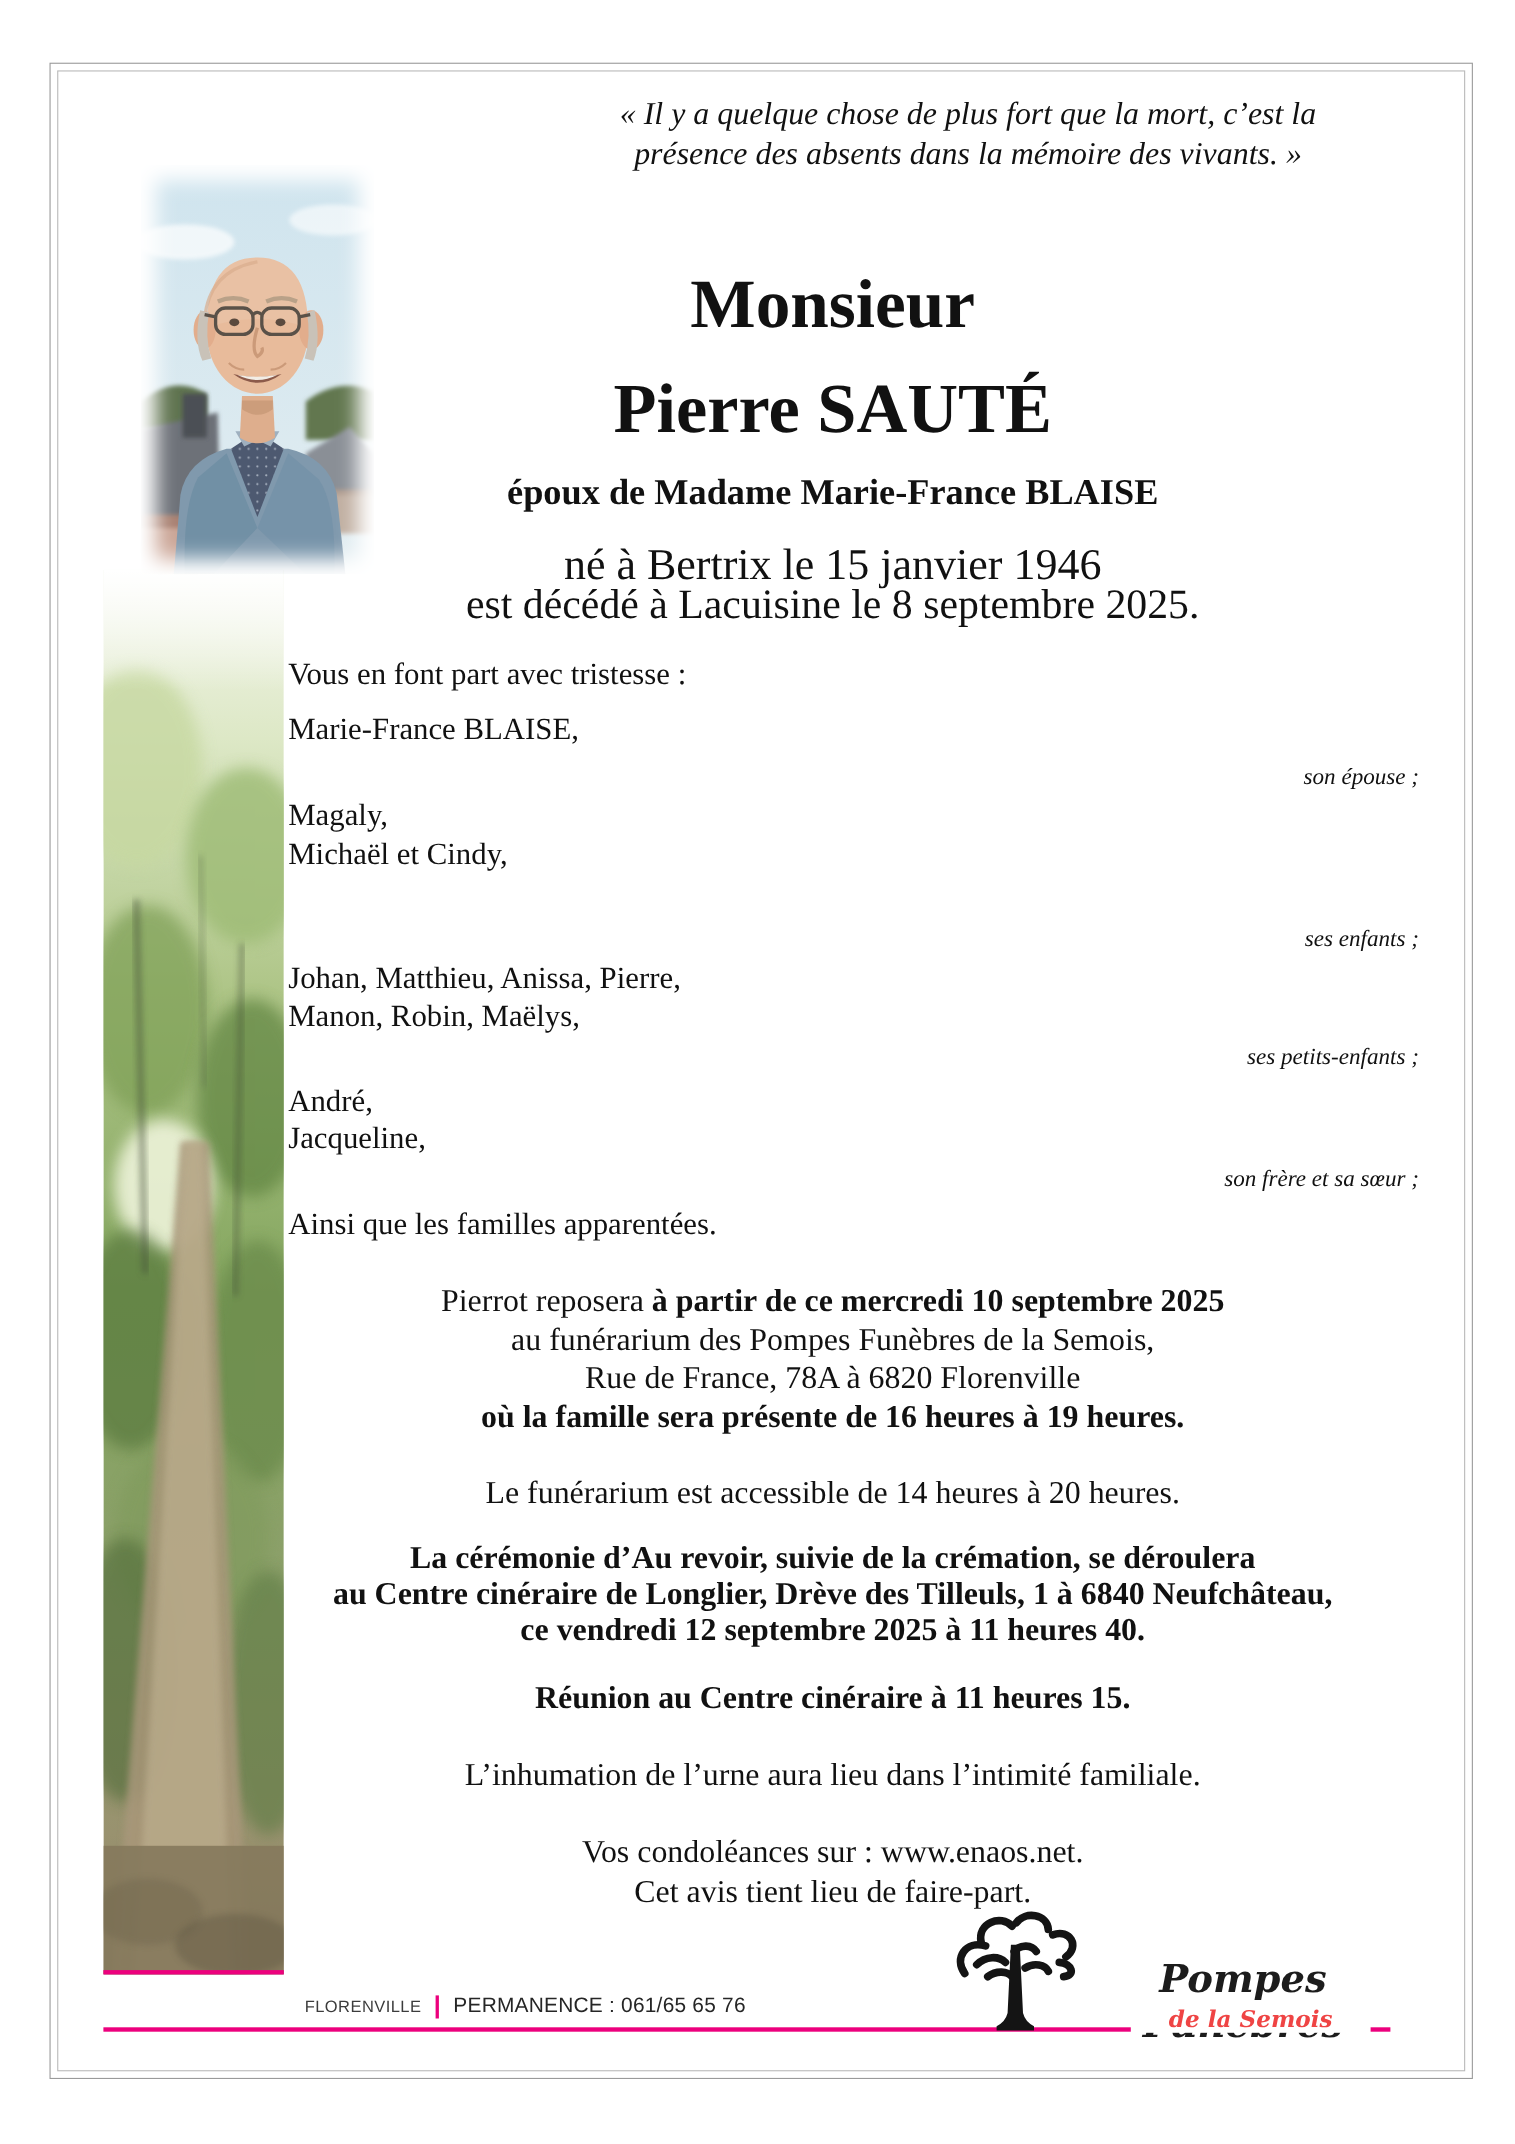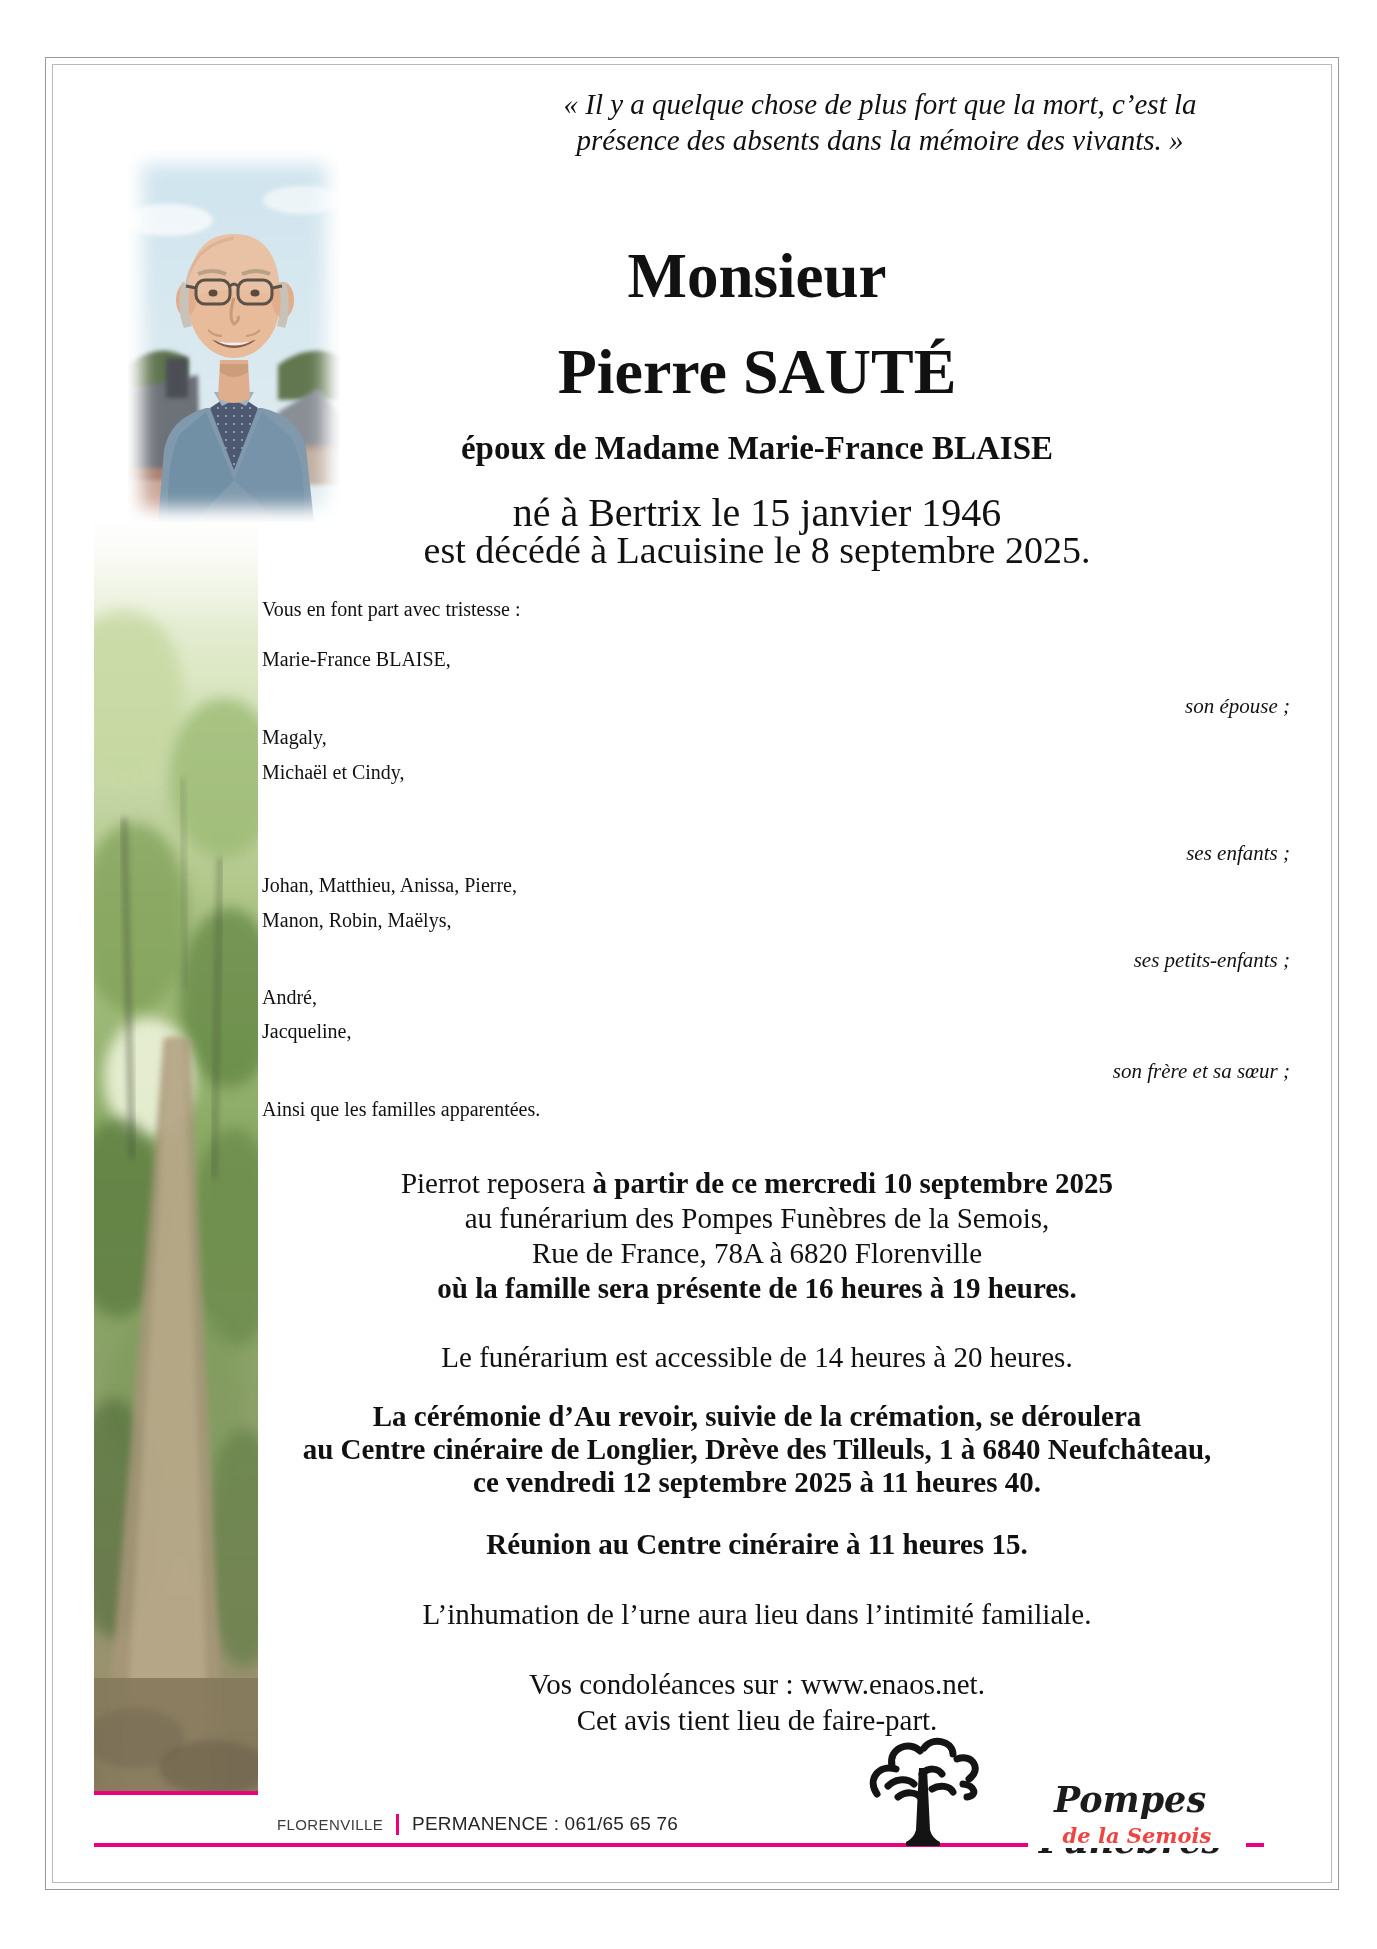--- a/index.html
+++ b/index.html
@@ -8,21 +8,21 @@
   .abs{position:absolute;}
   .frame-outer{left:45px;top:57px;width:1292px;height:1831px;border:1px solid #9a9a9a;}
   .frame-inner{left:6px;top:6px;right:6px;bottom:6px;position:absolute;border:1px solid #b9b9b9;}
   .quote{left:470px;top:86px;width:820px;text-align:center;font-style:italic;
          font-size:29px;line-height:36px;}
   .h-title{left:262px;top:243px;width:990px;text-align:center;font-weight:bold;font-size:63px;line-height:66px;}
   .h-name{left:262px;top:338px;width:990px;text-align:center;font-weight:bold;font-size:64px;line-height:68px;}
   .h-rel{left:262px;top:430px;width:990px;text-align:center;font-weight:bold;font-size:33px;}
   .h-birth{left:262px;top:489px;width:990px;text-align:center;font-size:40px;}
   .h-death{left:262px;top:528px;width:990px;text-align:center;font-size:38px;}
-  .fam{font-size:20px;}
+  .fam{font-size:28px;}
   .fam-left{left:262px;width:760px;text-align:left;}
   .fam-right{left:262px;width:1028px;text-align:right;font-style:italic;font-size:21px;}
   .cblock{left:262px;width:990px;text-align:center;font-size:29px;line-height:35px;}
   .bold{font-weight:bold;}
   .photo-edge{display:block;}
   .footer-info{left:277px;top:1813px;display:flex;align-items:center;gap:13px;
                font-family:"Liberation Sans","DejaVu Sans",sans-serif;}
   .footer-city{font-size:15px;letter-spacing:0.4px;color:#3c3c3c;}
   .footer-sep{width:3px;height:21px;}
   .footer-perm{font-size:19px;color:#262626;letter-spacing:0.2px;}

